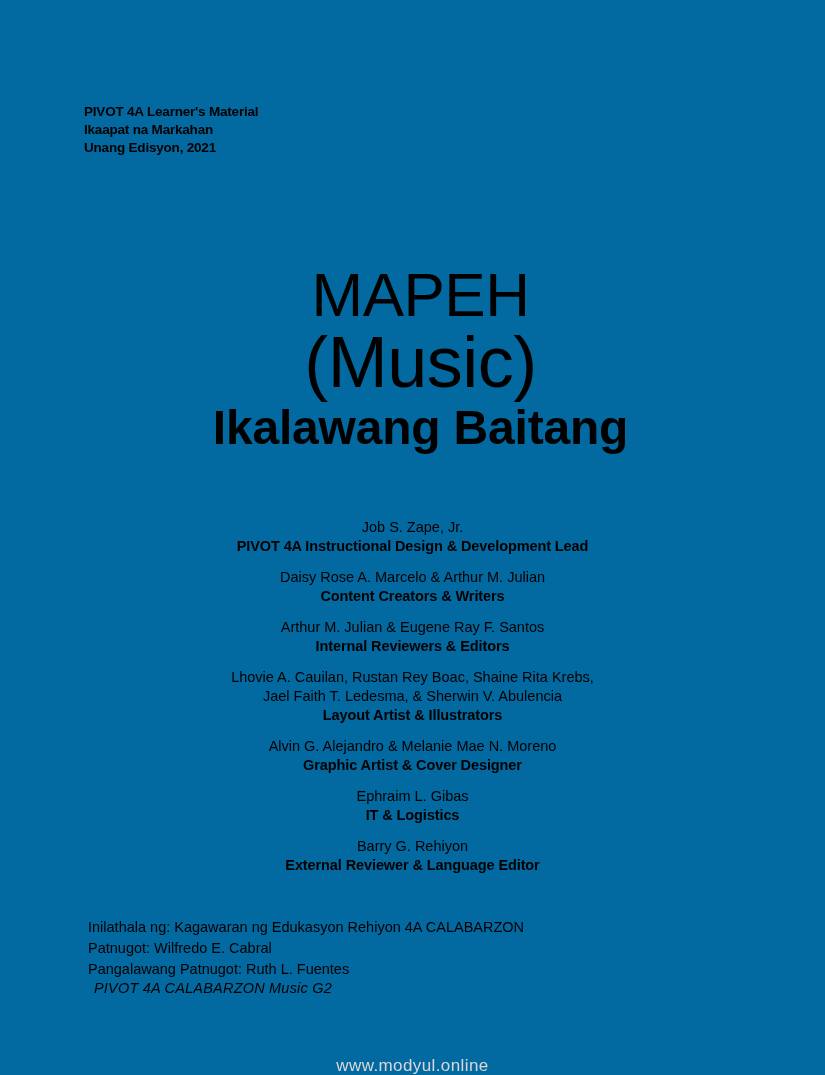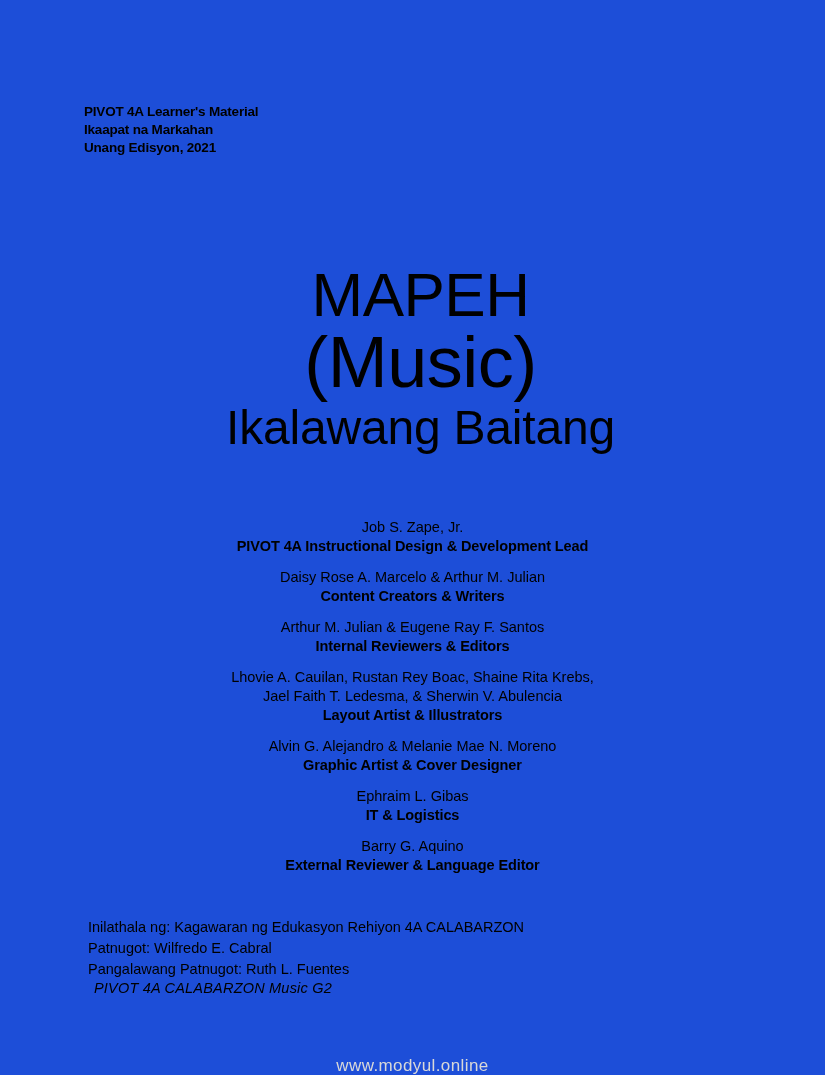--- a/index.html
+++ b/index.html
@@ -12,21 +12,21 @@
     height: 1075px;
     position: relative;
     font-family: "Liberation Sans", sans-serif;
     color: #000000;
     overflow: hidden;
   }
 
   .page {
     position: absolute;
     inset: 0;
-    background: #1d4ed8;
+    background: #0369a1;
   }
 
   
   .header-block {
     position: absolute;
     left: 84px;
     top: 103px;
     font-size: 13.5px;
     font-weight: bold;
     line-height: 18px;
@@ -50,21 +50,21 @@
   }
   .title-sub {
     font-size: 72px;
     line-height: 68px;
     font-weight: 400;
     letter-spacing: -0.5px;
   }
   .title-grade {
     font-size: 48px;
     line-height: 56px;
-    font-weight: 400;
+    font-weight: 700;
     letter-spacing: -0.2px;
     margin-top: 4px;
   }
 
   
   .credits {
     position: absolute;
     left: 0;
     right: 0;
     top: 518px;
@@ -149,21 +149,21 @@
     </div>
     <div class="credit-group">
       <div class="credit-names">Alvin G. Alejandro &amp; Melanie Mae N. Moreno</div>
       <div class="credit-role">Graphic Artist &amp; Cover Designer</div>
     </div>
     <div class="credit-group">
       <div class="credit-names">Ephraim L. Gibas</div>
       <div class="credit-role">IT &amp; Logistics</div>
     </div>
     <div class="credit-group">
-      <div class="credit-names">Barry G. Aquino</div>
+      <div class="credit-names">Barry G. Rehiyon</div>
       <div class="credit-role">External Reviewer &amp; Language Editor</div>
     </div>
   </div>
 
   <div class="publisher">
     <div>Inilathala ng: Kagawaran ng Edukasyon Rehiyon 4A CALABARZON</div>
     <div>Patnugot: Wilfredo E. Cabral</div>
     <div>Pangalawang Patnugot: Ruth L. Fuentes</div>
   </div>
 

